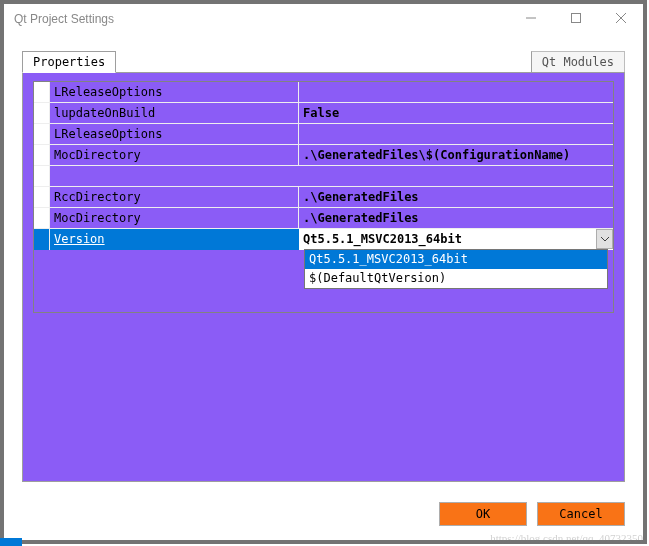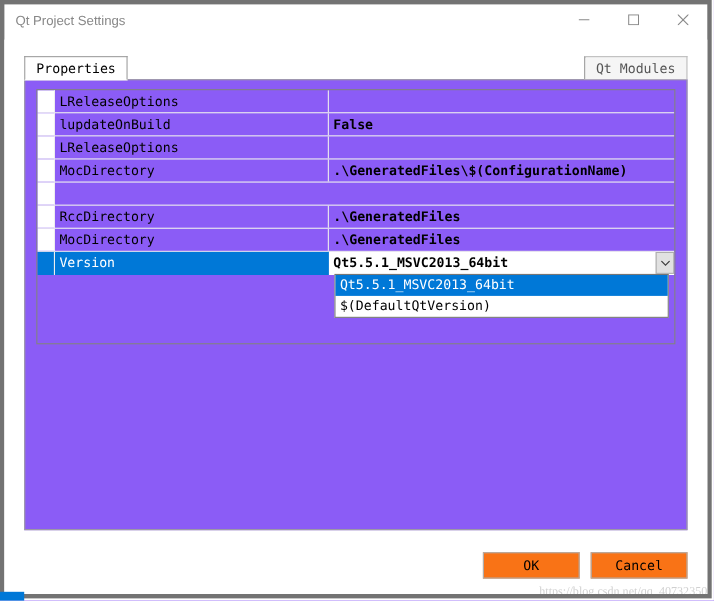--- a/index.html
+++ b/index.html
@@ -123,20 +123,21 @@
     position: relative;
   }
   .bold { font-weight: bold; }
   .grid-row.selected .indent-cell {
     background: #0078d7;
   }
   .grid-row.selected .name-cell {
     background: #0078d7;
     color: #fff;
     border-right-color: #0078d7;
+    text-decoration: underline;
   }
   .grid-row.selected .val-cell {
     background: #fff;
   }
   .combo-btn {
     position: absolute;
     right: 0;
     top: 0;
     width: 17px;
     height: 20px;

